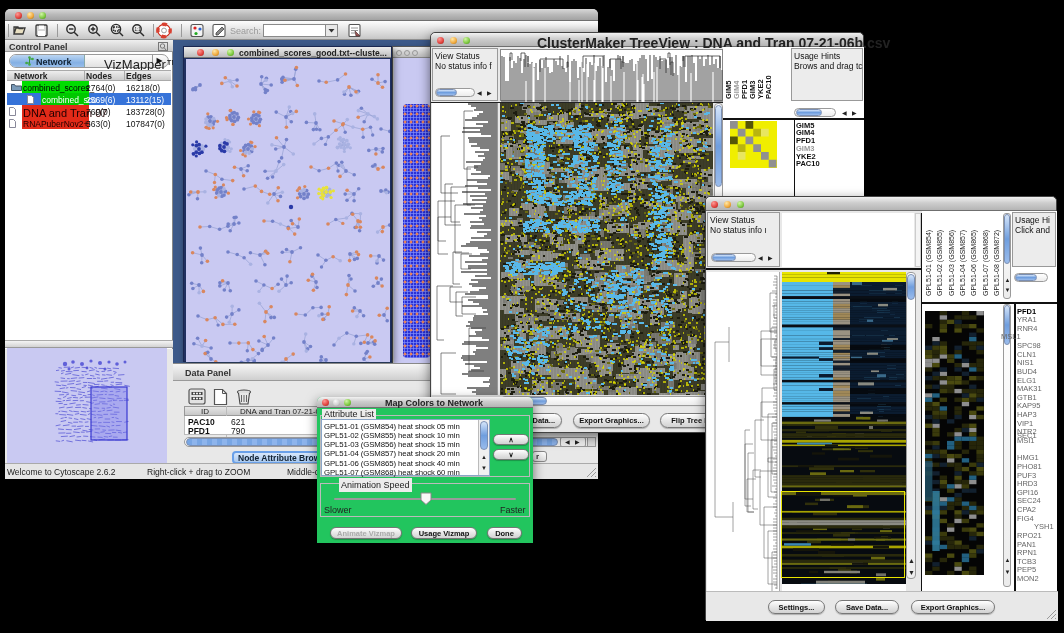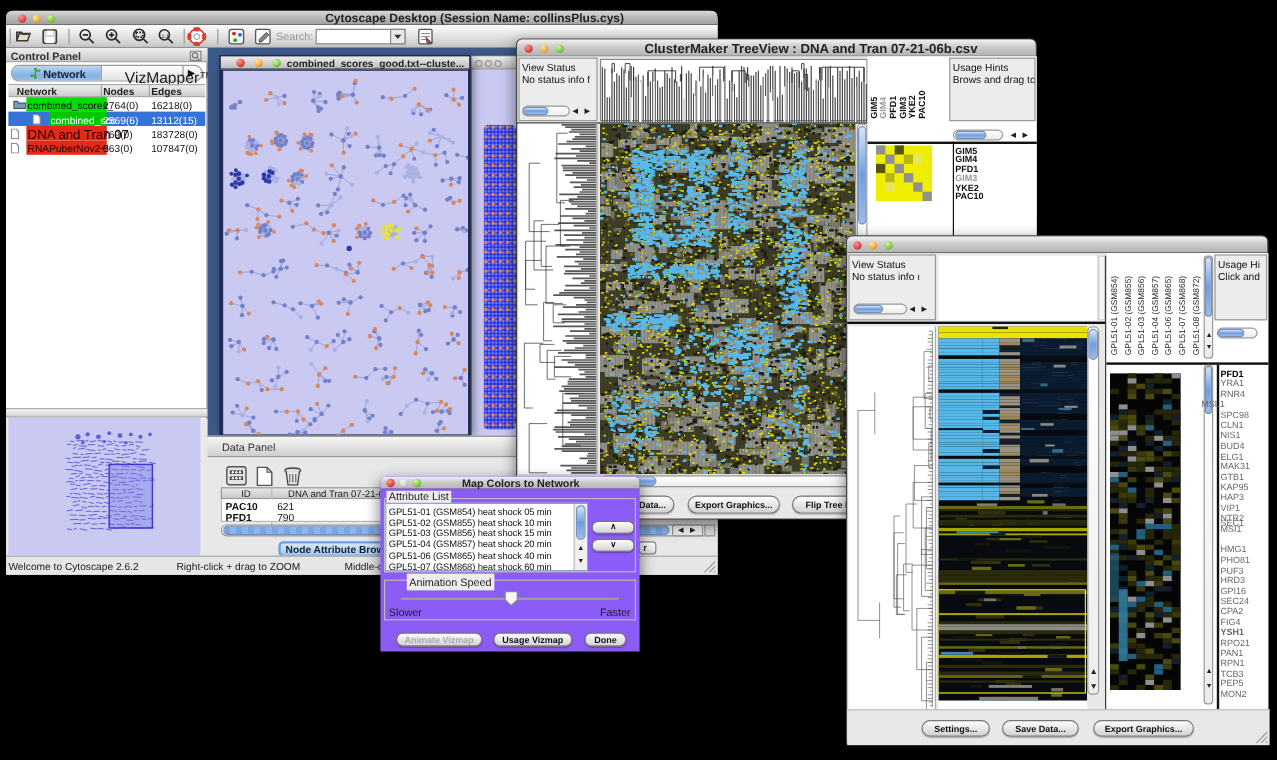--- a/index.html
+++ b/index.html
@@ -17,21 +17,20 @@
 svg{display:block}
 </style></head><body>
 <div id="root">
 <div class="win" style="left:5px;top:9px;width:593px;height:470px;border-radius:6px 6px 0 0">
       <div class="tbar dk" style="top:0;height:12px"></div>
       <div class="lights">
         <b style="left:10px;top:2.5px;background:radial-gradient(circle at 35% 30%,#ff9a95,#e0413c 60%,#8c1d16)"></b>
         <b style="left:22px;top:2.5px;background:radial-gradient(circle at 35% 30%,#ffe9a8,#f0a73a 60%,#9a6a10)"></b>
         <b style="left:34px;top:2.5px;background:radial-gradient(circle at 35% 30%,#d2f5a8,#7cc83e 60%,#3f7c14)"></b>
       </div>
-      <div class="ttl" style="left:266px;top:1px;font-size:10px">Cytoscape Desktop (Session Name: collinsPlus.cys)</div>
       <div class="abs" style="left:0;top:12px;width:593px;height:19px;background:linear-gradient(#fdfdfd,#d8d8d8 70%,#c6c6c6);border-bottom:1px solid #909090"></div>
       <svg class="abs" style="left:0;top:12px" width="593" height="19" viewBox="0 0 593 19">
 <g stroke="#9a9a9a" stroke-width="1">
           <path d="M3.5 3v13M52.5 3v13M148.5 3v13M176.5 3v13"></path>
         </g>
 <g fill="none" stroke="#3a3a3a" stroke-width="1.3">
 <path d="M9 13l2-6h9l-2 6zM9 13V6h4l1 1.5h4" fill="#e8dfc2"></path>
 <rect x="31" y="4" width="11" height="11" rx="1" fill="#d8d8d8"></rect>
           <rect x="34" y="4.5" width="5" height="3.5" fill="#fff" stroke="none"></rect>
           <rect x="33" y="10" width="7" height="5" fill="#fff" stroke="none"></rect>
@@ -689,21 +688,21 @@
               <circle cx="134.8" cy="138.5" r="1.6"></circle>
               <circle cx="133.1" cy="130.2" r="1.6"></circle>
               <circle cx="136.8" cy="139.8" r="1.6"></circle>
               <circle cx="132.7" cy="134.6" r="1.6"></circle>
             </g>
           </svg>
         </div>
       </div>
       <div class="abs" style="left:168px;top:354px;width:425px;height:100px;background:#e8e8e8"></div>
       <div class="abs" style="left:168px;top:354px;width:425px;height:18px;background:linear-gradient(#f6f6f6,#cfcfcf);border-top:1px solid #888;border-bottom:1px solid #999"></div>
-      <div class="txt" style="left:180px;top:359px;font-size:9px;font-weight:normal;color:#333">Data Panel</div>
+      <div class="txt" style="left:180px;top:359px;font-size:9px;font-weight:bold;color:#333">Data Panel</div>
       <svg class="abs" style="left:183px;top:378px" width="70" height="20" viewBox="0 0 70 20">
         <rect x="1" y="2" width="16" height="15" rx="2" fill="#e2e2e2" stroke="#555" stroke-width="1.2"></rect>
         <g fill="#444">
           <rect x="3.5" y="5" width="11" height="3"></rect>
           <rect x="3.5" y="10" width="11" height="3"></rect>
         </g>
         <g fill="#fff">
           <circle cx="6" cy="6.5" r="1"></circle>
           <circle cx="9" cy="6.5" r="1"></circle>
           <circle cx="12" cy="6.5" r="1"></circle>
@@ -746,21 +745,21 @@
         <path d="M10 1L1 10M10 5L5 10M10 9l-1 1" stroke="#999" stroke-width="1"></path>
       </svg>
     </div>
     <div class="win" style="left:430px;top:32px;width:434px;height:401px;border-radius:5px 5px 0 0;border:1px solid #444">
       <div class="tbar" style="top:0;height:14px"></div>
       <div class="lights">
         <b style="left:6px;top:3.5px;background:radial-gradient(circle at 35% 30%,#ff9a95,#e0413c 60%,#8c1d16)"></b>
         <b style="left:19px;top:3.5px;background:radial-gradient(circle at 35% 30%,#ffe9a8,#f0a73a 60%,#9a6a10)"></b>
         <b style="left:32px;top:3.5px;background:radial-gradient(circle at 35% 30%,#d2f5a8,#7cc83e 60%,#3f7c14)"></b>
       </div>
-      <div class="ttl" style="left:106px;top:2px;font-size:11px">ClusterMaker TreeView : DNA and Tran 07-21-06b.csv</div>
+      <div class="ttl" style="left:106px;top:2px;font-size:14px">ClusterMaker TreeView : DNA and Tran 07-21-06b.csv</div>
       <div class="abs" style="left:1px;top:15px;width:66px;height:53px;background:#ececec;border:1px solid #999"></div>
       <div class="txt" style="left:4px;top:18px;font-size:8.5px;color:#111">View Status</div>
       <div class="txt" style="left:4px;top:27.5px;font-size:8.5px;color:#111">No status info f</div>
       <div class="sbtrack" style="left:4px;top:55px;width:40px;height:9px"></div>
       <div class="aquapill" style="left:5px;top:56px;width:21px;height:7px"></div>
       <div class="arr" style="left:46px;top:57px">◀</div>
       <div class="arr" style="left:56px;top:57px">▶</div>
       <div class="abs" style="left:69px;top:16px;width:223px;height:52px;background:#fff;border:1px solid #888">
         <svg width="223" height="52" viewBox="0 0 223 52">
           <path stroke="#4e4e4e" stroke-width="1.05" fill="none" d="M1 6V52M3 7V52M5 31V52M7 31V52M9 7V52M11 18V52M13 11V52M15 13V52M17 6V52M19 8V52M21 23V52M23 9V52M25 5V52M27 13V52M29 14V52M31 12V52M33 17V52M35 13V52M37 30V52M39 10V52M41 18V52M43 10V52M45 7V52M47 17V52M49 23V52M51 22V52M53 9V52M55 11V52M57 15V52M59 6V52M61 16V52M63 18V52M65 22V52M67 5V52M69 32V52M71 11V52M73 9V52M75 11V52M77 28V52M79 17V52M81 12V52M83 22V52M85 8V52M87 27V52M89 12V52M91 15V52M93 5V52M95 21V52M97 16V52M99 8V52M101 16V52M103 5V52M105 32V52M107 17V52M109 9V52M111 20V52M113 31V52M115 9V52M117 5V52M119 6V52M121 11V52M123 12V52M125 13V52M127 13V52M129 10V52M131 9V52M133 21V52M135 14V52M137 11V52M139 8V52M141 5V52M143 5V52M145 9V52M147 31V52M149 5V52M151 29V52M153 5V52M155 7V52M157 10V52M159 6V52M161 11V52M163 10V52M165 10V52M167 18V52M169 7V52M171 7V52M173 23V52M175 5V52M177 25V52M179 16V52M181 17V52M183 6V52M185 32V52M187 6V52M189 6V52M191 5V52M193 13V52M195 31V52M197 6V52M199 9V52M201 6V52M203 16V52M205 9V52M207 5V52M209 15V52M211 6V52M213 14V52M215 9V52M217 18V52M219 6V52M221 20V52"></path>
@@ -2095,36 +2094,36 @@
       <div class="txt" style="left:311px;top:239.0px;font-size:7.5px;font-weight:normal;color:#666">MSI1</div>
       <div class="txt" style="left:311px;top:234px;font-size:7.5px;font-weight:normal;color:#666">SEC1</div>
       <div class="txt" style="left:311px;top:256.2px;font-size:7.5px;font-weight:normal;color:#666">HMG1</div>
       <div class="txt" style="left:311px;top:264.8px;font-size:7.5px;font-weight:normal;color:#666">PHO81</div>
       <div class="txt" style="left:311px;top:273.5px;font-size:7.5px;font-weight:normal;color:#666">PUF3</div>
       <div class="txt" style="left:311px;top:282.1px;font-size:7.5px;font-weight:normal;color:#666">HRD3</div>
       <div class="txt" style="left:311px;top:290.7px;font-size:7.5px;font-weight:normal;color:#666">GPI16</div>
       <div class="txt" style="left:311px;top:299.4px;font-size:7.5px;font-weight:normal;color:#666">SEC24</div>
       <div class="txt" style="left:311px;top:308.0px;font-size:7.5px;font-weight:normal;color:#666">CPA2</div>
       <div class="txt" style="left:311px;top:316.6px;font-size:7.5px;font-weight:normal;color:#666">FIG4</div>
-      <div class="txt" style="left:311px;top:325.2px;font-size:7.5px;font-weight:bold;color:#666">YSH1</div>
+      <div class="txt" style="left:328px;top:325.2px;font-size:7.5px;font-weight:normal;color:#666">YSH1</div>
       <div class="txt" style="left:311px;top:333.9px;font-size:7.5px;font-weight:normal;color:#666">RPO21</div>
       <div class="txt" style="left:311px;top:342.5px;font-size:7.5px;font-weight:normal;color:#666">PAN1</div>
       <div class="txt" style="left:311px;top:351.1px;font-size:7.5px;font-weight:normal;color:#666">RPN1</div>
       <div class="txt" style="left:311px;top:359.8px;font-size:7.5px;font-weight:normal;color:#666">TCB3</div>
       <div class="txt" style="left:311px;top:368.4px;font-size:7.5px;font-weight:normal;color:#666">PEP5</div>
       <div class="txt" style="left:311px;top:377.0px;font-size:7.5px;font-weight:normal;color:#666">MON2</div>
       <div class="abs" style="left:0;top:394px;width:352px;height:30px;background:#e8e8e8;border-top:1px solid #bbb"></div>
       <div class="pbtn" style="left:62px;top:403px;width:57px;height:14px;font-size:7.5px;line-height:13px">Settings...</div>
       <div class="pbtn" style="left:129px;top:403px;width:64px;height:14px;font-size:7.5px;line-height:13px">Save Data...</div>
       <div class="pbtn" style="left:205px;top:403px;width:84px;height:14px;font-size:7.5px;line-height:13px">Export Graphics...</div>
       <svg class="abs" style="left:340px;top:412px" width="11" height="11" viewBox="0 0 11 11">
         <path d="M10 1L1 10M10 5L5 10M10 9l-1 1" stroke="#999" stroke-width="1"></path>
       </svg>
     </div>
-    <div class="win" style="left:317px;top:397px;width:216px;height:146px;border-radius:5px 5px 0 0;background:#8b5cf6">
+    <div class="win" style="left:317px;top:397px;width:216px;height:146px;border-radius:5px 5px 0 0;background:#22c55e">
       <div class="tbar" style="top:0;height:11px"></div>
       <div class="lights">
         <b style="left:4.5px;top:2px;background:radial-gradient(circle at 35% 30%,#ff9a95,#e0413c 60%,#8c1d16)"></b>
         <b style="left:15.5px;top:2px;background:radial-gradient(circle at 35% 30%,#f8f8f8,#cfcfcf 60%,#909090)"></b>
         <b style="left:26.5px;top:2px;background:radial-gradient(circle at 35% 30%,#d2f5a8,#7cc83e 60%,#3f7c14)"></b>
       </div>
       <div class="ttl" style="left:68px;top:1px;font-size:9px">Map Colors to Network</div>
       <div class="txt" style="left:5px;top:12px;font-size:9px;color:#222;background:#ececec;padding:0 2px;z-index:3">Attribute List</div>
       <div class="abs" style="left:3px;top:17.5px;width:210px;height:62px;border:1px solid #bbb;border-top:1px solid #bbb"></div>
       <div class="abs" style="left:4px;top:22px;width:169px;height:57px;background:#fff;border:1.5px solid #8aa6c8"></div>

